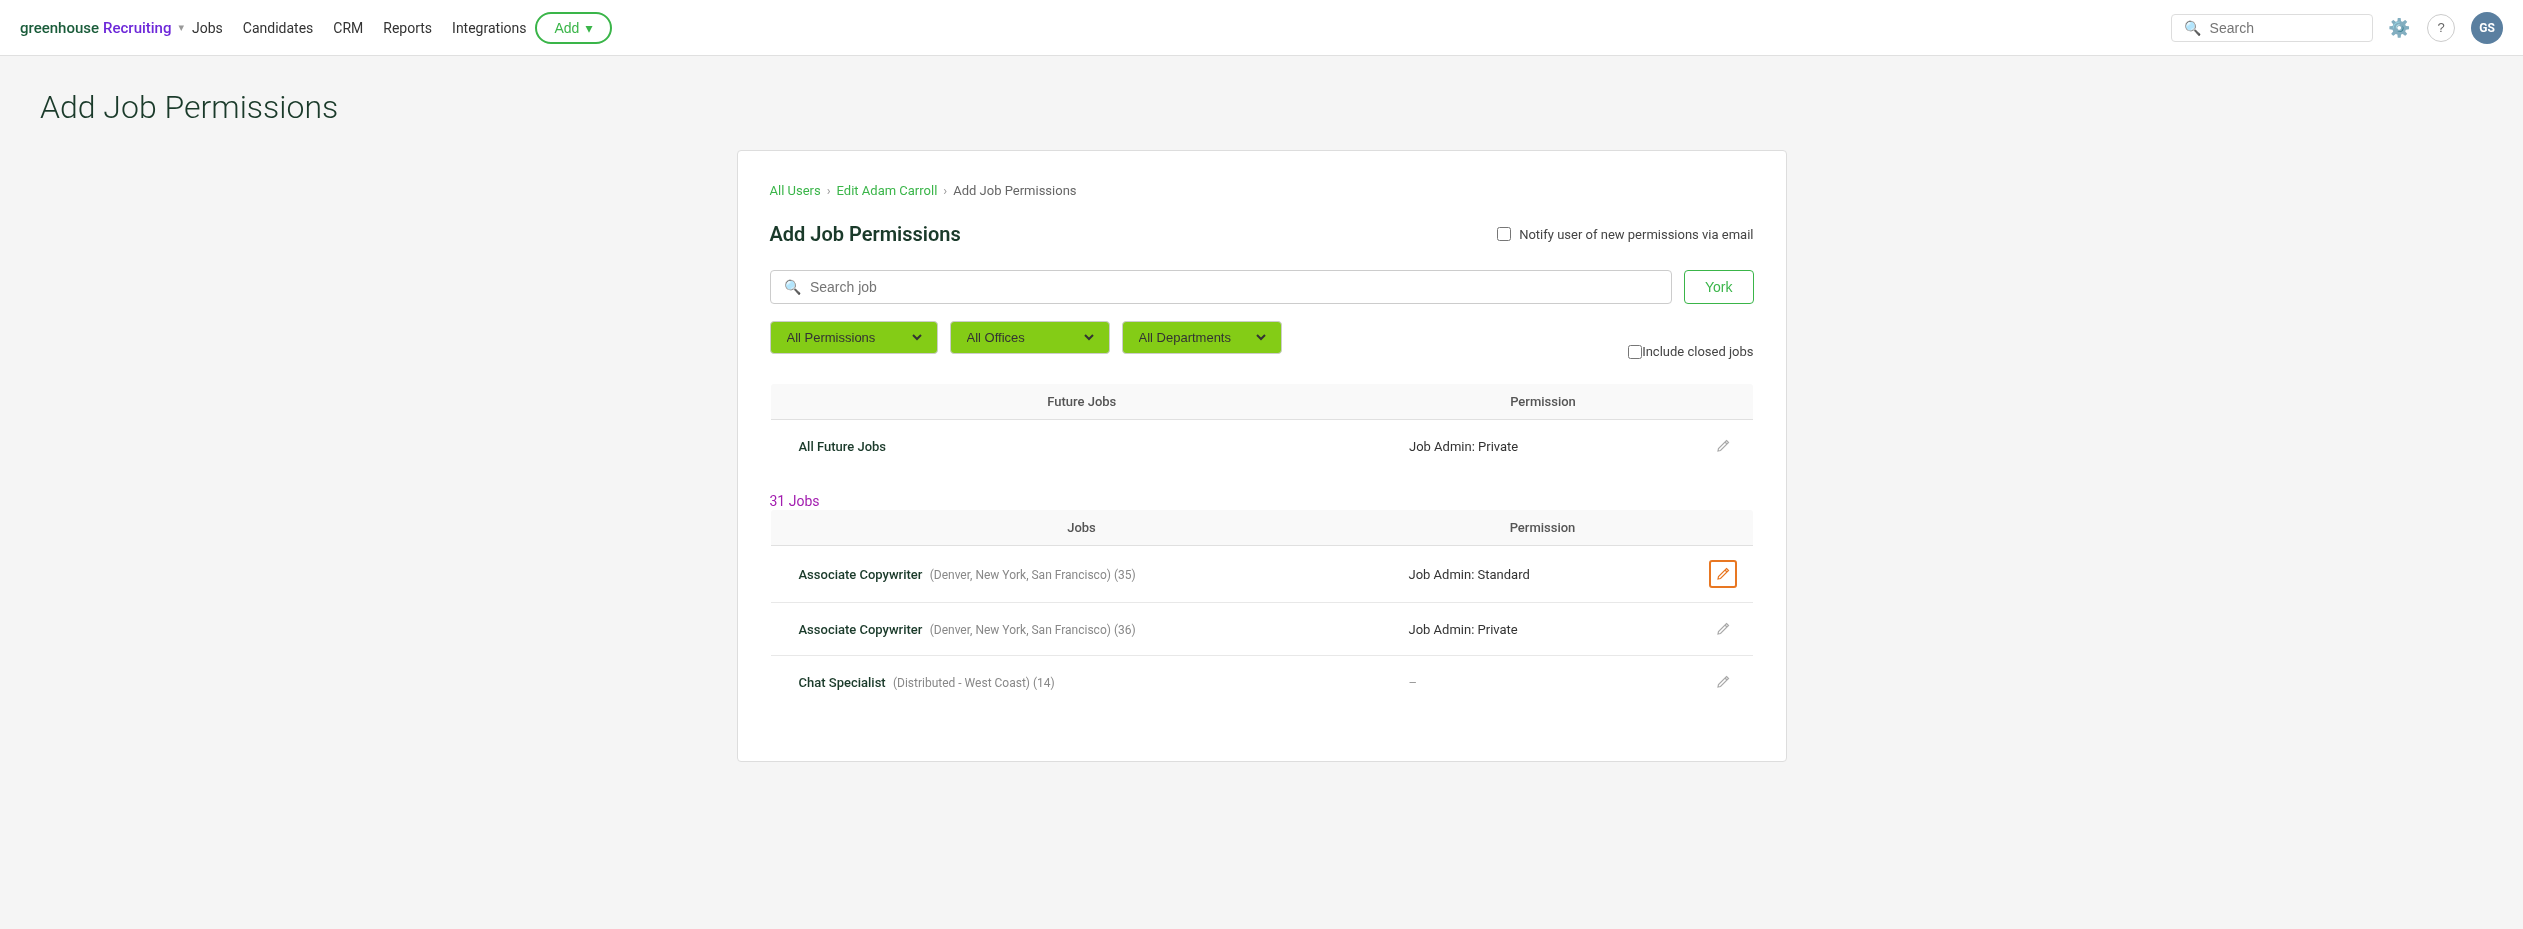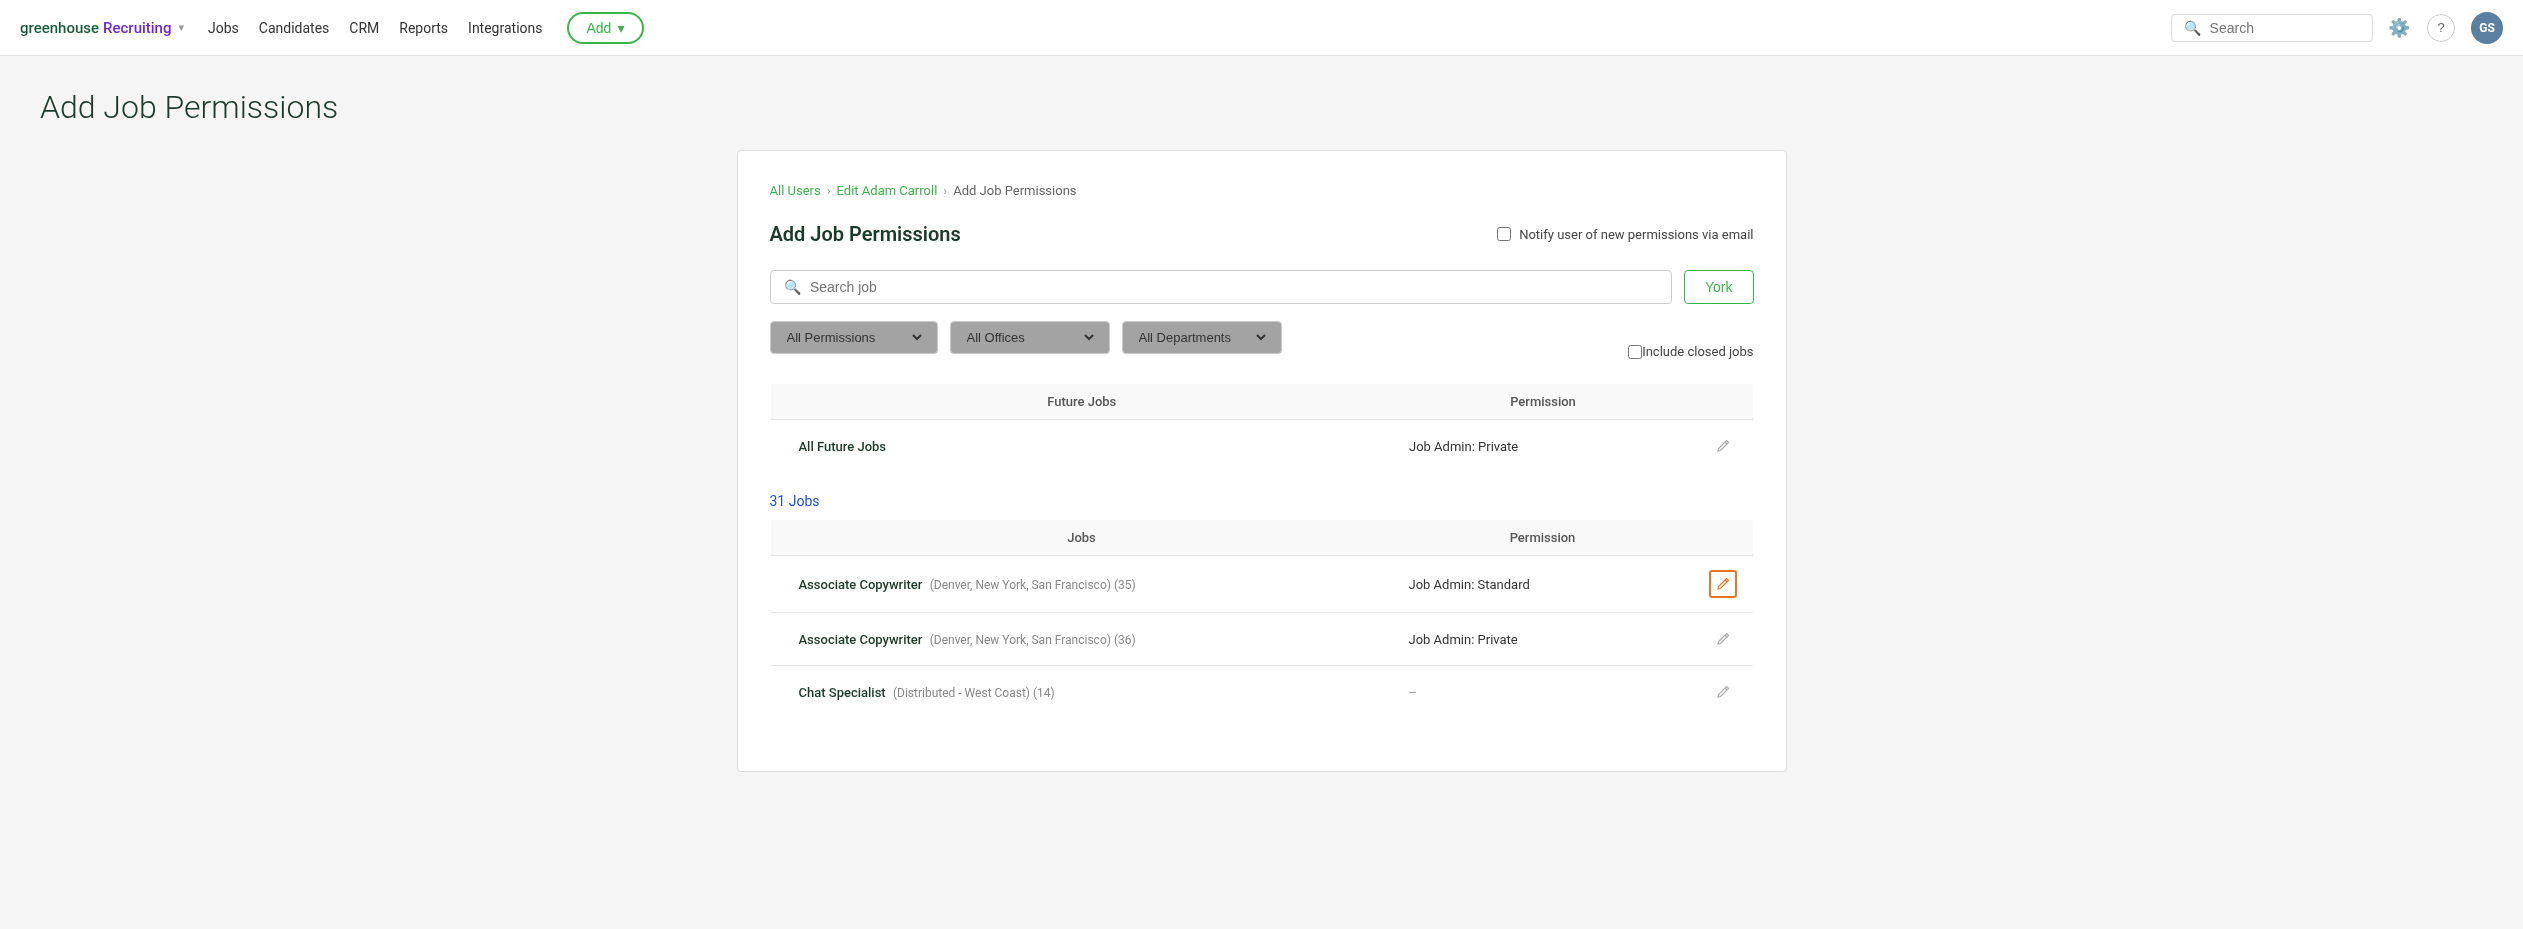--- a/index.html
+++ b/index.html
@@ -1,21 +1,21 @@
 <!DOCTYPE html>
 <html><head>
   <meta charset="utf-8">
   <style>
     * { box-sizing: border-box; margin: 0; padding: 0; }
     body { font-family: -apple-system, BlinkMacSystemFont, 'Segoe UI', Roboto, sans-serif; background: #f5f5f5; color: #333; font-size: 14px; }
 
     
     .top-nav {
       display: flex; align-items: center; background: #fff; border-bottom: 1px solid #e0e0e0;
-      padding: 16px 20px; height: 56px; gap: 24px;
+      padding: 16px 20px; height: 56px; gap: 8px;
     }
     .nav-logo { display: flex; align-items: center; gap: 4px; font-size: 15px; }
     .nav-logo .green { color: #3ab549; font-weight: 500; }
     .nav-logo-chevron { color: #999; font-size: 11px; margin-left: 2px; }
     .nav-links { display: flex; gap: 20px; align-items: center; }
     .nav-link { color: #333; text-decoration: none; font-size: 14px; }
     .nav-add-btn {
       border: 2px solid #3ab549; color: #3ab549; background: transparent;
       padding: 6px 18px; border-radius: 20px; cursor: pointer; font-size: 14px;
       display: flex; align-items: center; gap: 6px;
@@ -57,38 +57,38 @@
     .search-icon-sm { color: #999; font-size: 14px; }
     .bulk-btn {
       border: 1px solid #3ab549; color: #3ab549; background: #fff;
       padding: 8px 20px; border-radius: 4px; cursor: pointer; font-size: 14px; font-weight: 500;
     }
 
     
     .filter-row { display: flex; align-items: center; gap: 12px; margin-bottom: 24px; }
     .filter-select {
       border: 1px solid #ccc; border-radius: 4px; padding: 7px 12px;
-      background: #a3a3a3; font-size: 13px; color: #333; cursor: pointer;
+      background: #84cc16; font-size: 13px; color: #333; cursor: pointer;
       display: flex; align-items: center; gap: 6px; min-width: 160px;
     }
     .filter-select select { border: none; outline: none; font-size: 13px; color: #333; background: transparent; cursor: pointer; width: 100%; }
     .include-closed { display: flex; align-items: flex-end; font-size: 13px; color: #444; margin-left: auto; margin-top: 28px; }
     .include-closed input[type="checkbox"] { width: 14px; height: 14px; }
     .jobs-table { width: 100%; border-collapse: collapse; border: 1px solid #ddd; border-radius: 4px; margin-bottom: 20px; overflow: hidden; }
     .jobs-table th { background: #f9f9f9; text-align: center; padding: 10px 16px; font-size: 13px; color: #555; font-weight: 500; border-bottom: 1px solid #e0e0e0; }
     .jobs-table td { padding: 14px 16px; border-bottom: 1px solid #e8e8e8; font-size: 13px; color: #333; }
     .jobs-table tr:last-child td { border-bottom: none; }
     .jobs-table .job-name { font-weight: 500; color: #1a3a2a; margin-left: 12px; }
     .jobs-table .job-meta { color: #888; font-weight: 400; font-size: 12px; margin-left: 4px; }
     .permission-col { width: 300px; }
     .action-col { width: 60px; text-align: center; }
     .edit-icon { color: #aaa; cursor: pointer; font-size: 16px; padding: 4px; border-radius: 3px; display: inline-flex; align-items: center; justify-content: center; }
     .edit-icon-highlighted { color: #e87722; cursor: pointer; font-size: 16px; padding: 4px; border-radius: 3px; border: 2px solid #e87722; display: inline-flex; align-items: center; justify-content: center; }
     .dash { color: #999; }
-    .jobs-count { font-size: 14px; color: #1d4ed8; margin-bottom: 10px; }
+    .jobs-count { font-size: 14px; color: #a21caf; }
   </style>
 </head>
 <body>
 
 <nav class="top-nav">
   <div class="nav-logo">
     <span class="nav-logo .dark" style="color:#1a5c3a;font-weight:500;">greenhouse</span>
     <span class="green" style="color:#6d28d9;font-weight:500;margin-left:0;">Recruiting</span>
     <span class="nav-logo-chevron" style="color:#999;font-size:11px;margin-left:3px;">▾</span>
   </div>

